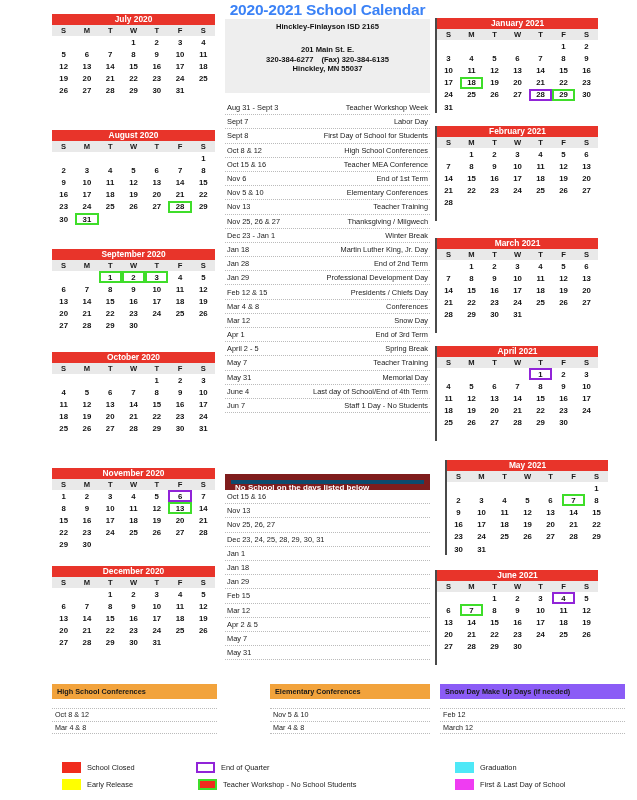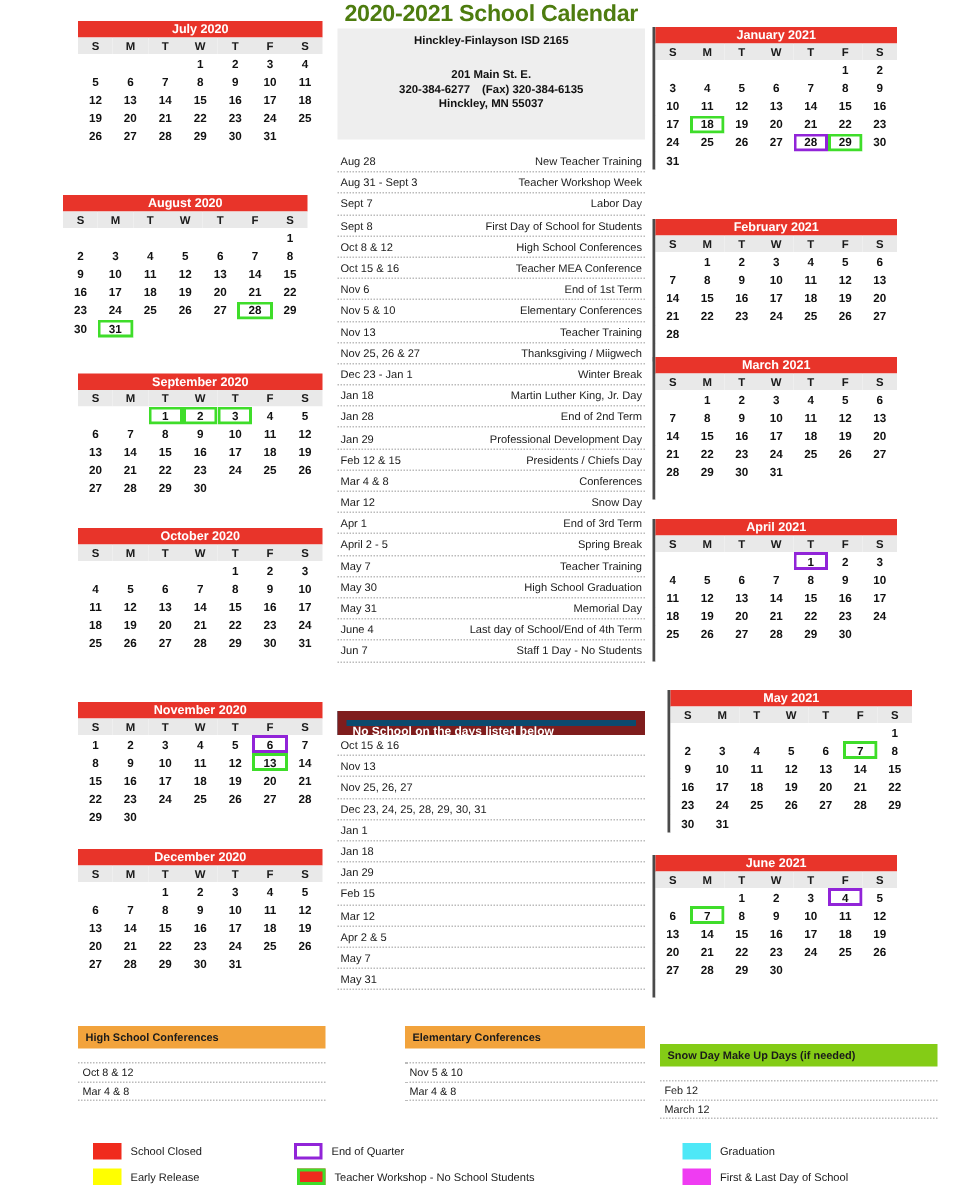--- a/index.html
+++ b/index.html
@@ -9,21 +9,21 @@
     font-family: "Liberation Sans", sans-serif;
     position: relative;
     overflow: hidden;
   }
   .page { position: relative; width: 637px; height: 800px; }
 
   
   .main-title {
     position: absolute; left: 225px; top: 1px; width: 205px;
     text-align: center;
-    color: #4d7c0f;
+    color: #3b82f6;
     font-size: 15.5px; font-weight: bold;
     letter-spacing: -0.2px;
   }
 
   
   .school-info {
     position: absolute; left: 225px; top: 19px; width: 205px;
     background: #eeeeee;
     text-align: center;
     padding: 3px 0 4px 0;
@@ -98,21 +98,21 @@
     padding: 0 2px;
   }
 
   
   .infobox { position: absolute; width: 165px; }
   .infobox .ib-head {
     font-size: 7.3px; font-weight: bold; color: #1a1a1a;
     padding: 3px 5px; height: 15px; line-height: 9px;
   }
   .infobox.orange .ib-head { background: #f2a33c; }
-  .infobox.pink .ib-head { background: #84cc16; margin-top: 12px; }
+  .infobox.pink .ib-head { background: #8b5cf6; }
   .ib-spacer { height: 10px; border-bottom: 1px dotted #bbb; }
   .ib-row {
     font-size: 7.2px; color: #1a1a1a;
     border-bottom: 1px dotted #bbbbbb;
     height: 12.5px; line-height: 12.5px;
     padding-left: 3px;
   }
 
   
   .legend { position: absolute; left: 0; top: 762px; width: 637px; height: 34px; }
@@ -211,21 +211,21 @@
               <td class="blank"></td>
               <td class="blank"></td>
               <td class="blank"></td>
               <td class="blank"></td>
               <td class="blank"></td>
               <td class="blank"></td>
             </tr>
           </tbody>
         </table>
       </div>
-      <div class="cal" style="left: 42px; top: 130px;">
+      <div class="cal" style="left: 52px; top: 130px;">
         <div class="mhead">August 2020</div>
         <table class="grid">
           <thead>
             <tr>
               <th>S</th>
               <th>M</th>
               <th>T</th>
               <th>W</th>
               <th>T</th>
               <th>F</th>
@@ -646,21 +646,21 @@
               <td class="blank"></td>
               <td class="blank"></td>
               <td class="blank"></td>
               <td class="blank"></td>
               <td class="blank"></td>
               <td class="blank"></td>
             </tr>
           </tbody>
         </table>
       </div>
-      <div class="cal right" style="left: 435px; top: 126px; margin-top: 20px;">
+      <div class="cal right" style="left: 435px; top: 126px;">
         <div class="mhead">February 2021</div>
         <table class="grid">
           <thead>
             <tr>
               <th>S</th>
               <th>M</th>
               <th>T</th>
               <th>W</th>
               <th>T</th>
               <th>F</th>
@@ -1010,24 +1010,20 @@
               <td class="blank"></td>
               <td class="blank"></td>
             </tr>
           </tbody>
         </table>
       </div>
     </div>
 
   <div class="events" id="events-list">
       <div class="ev-row">
-        <span class="d">Aug 28</span>
-        <span class="t">New Teacher Training</span>
-      </div>
-      <div class="ev-row">
         <span class="d">Aug 31 - Sept 3</span>
         <span class="t">Teacher Workshop Week</span>
       </div>
       <div class="ev-row">
         <span class="d">Sept 7</span>
         <span class="t">Labor Day</span>
       </div>
       <div class="ev-row">
         <span class="d">Sept 8</span>
         <span class="t">First Day of School for Students</span>
@@ -1088,24 +1084,20 @@
         <span class="d">Apr 1</span>
         <span class="t">End of 3rd Term</span>
       </div>
       <div class="ev-row">
         <span class="d">April 2 - 5</span>
         <span class="t">Spring Break</span>
       </div>
       <div class="ev-row">
         <span class="d">May 7</span>
         <span class="t">Teacher Training</span>
-      </div>
-      <div class="ev-row">
-        <span class="d">May 30</span>
-        <span class="t">High School Graduation</span>
       </div>
       <div class="ev-row">
         <span class="d">May 31</span>
         <span class="t">Memorial Day</span>
       </div>
       <div class="ev-row">
         <span class="d">June 4</span>
         <span class="t">Last day of School/End of 4th Term</span>
       </div>
       <div class="ev-row">

